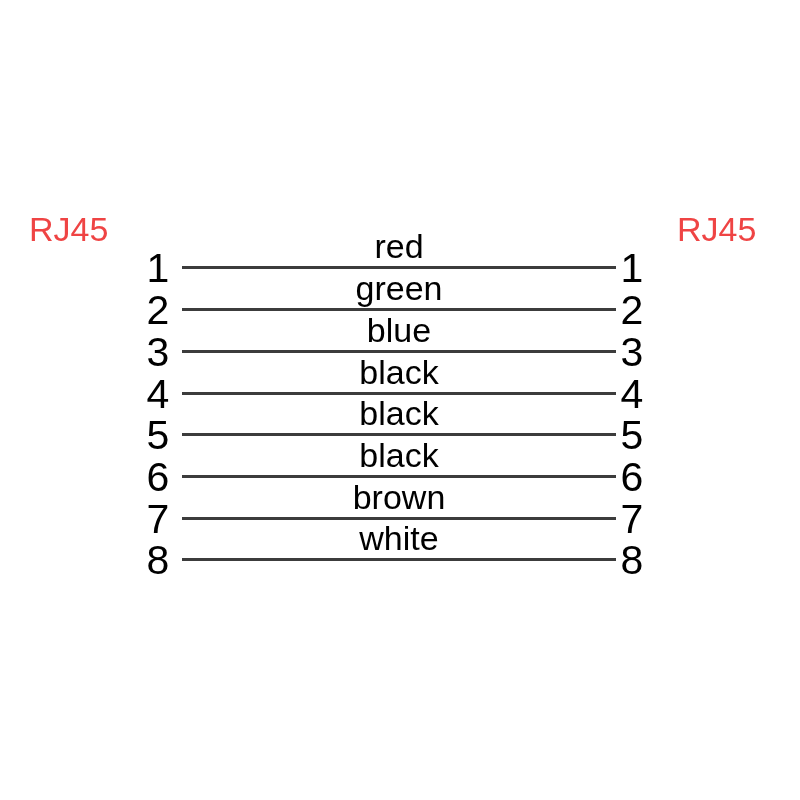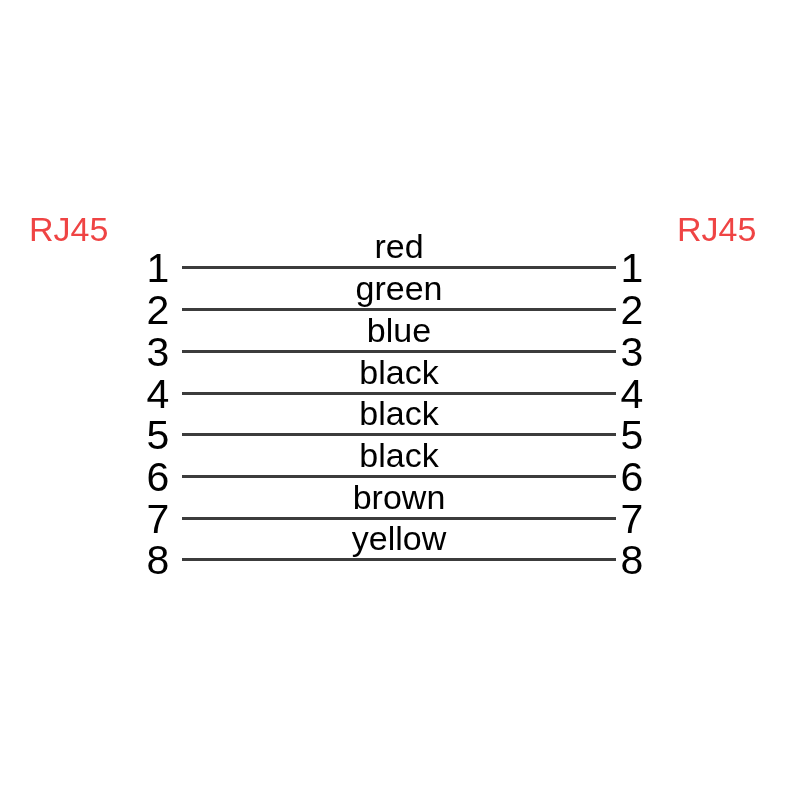--- a/index.html
+++ b/index.html
@@ -120,18 +120,18 @@
 
   <div class="wire-row" style="top:518px">
     <span class="pin-num left">7</span>
     <span class="wire-label">brown</span>
     <span class="wire-line" style="background: rgb(60, 60, 60);"></span>
     <span class="pin-num right">7</span>
   </div>
 
   <div class="wire-row" style="top:559px">
     <span class="pin-num left">8</span>
-    <span class="wire-label">yellow</span>
+    <span class="wire-label">white</span>
     <span class="wire-line" style="background: rgb(60, 60, 60);"></span>
     <span class="pin-num right">8</span>
   </div>
 
 </div>
 
 </body></html>

